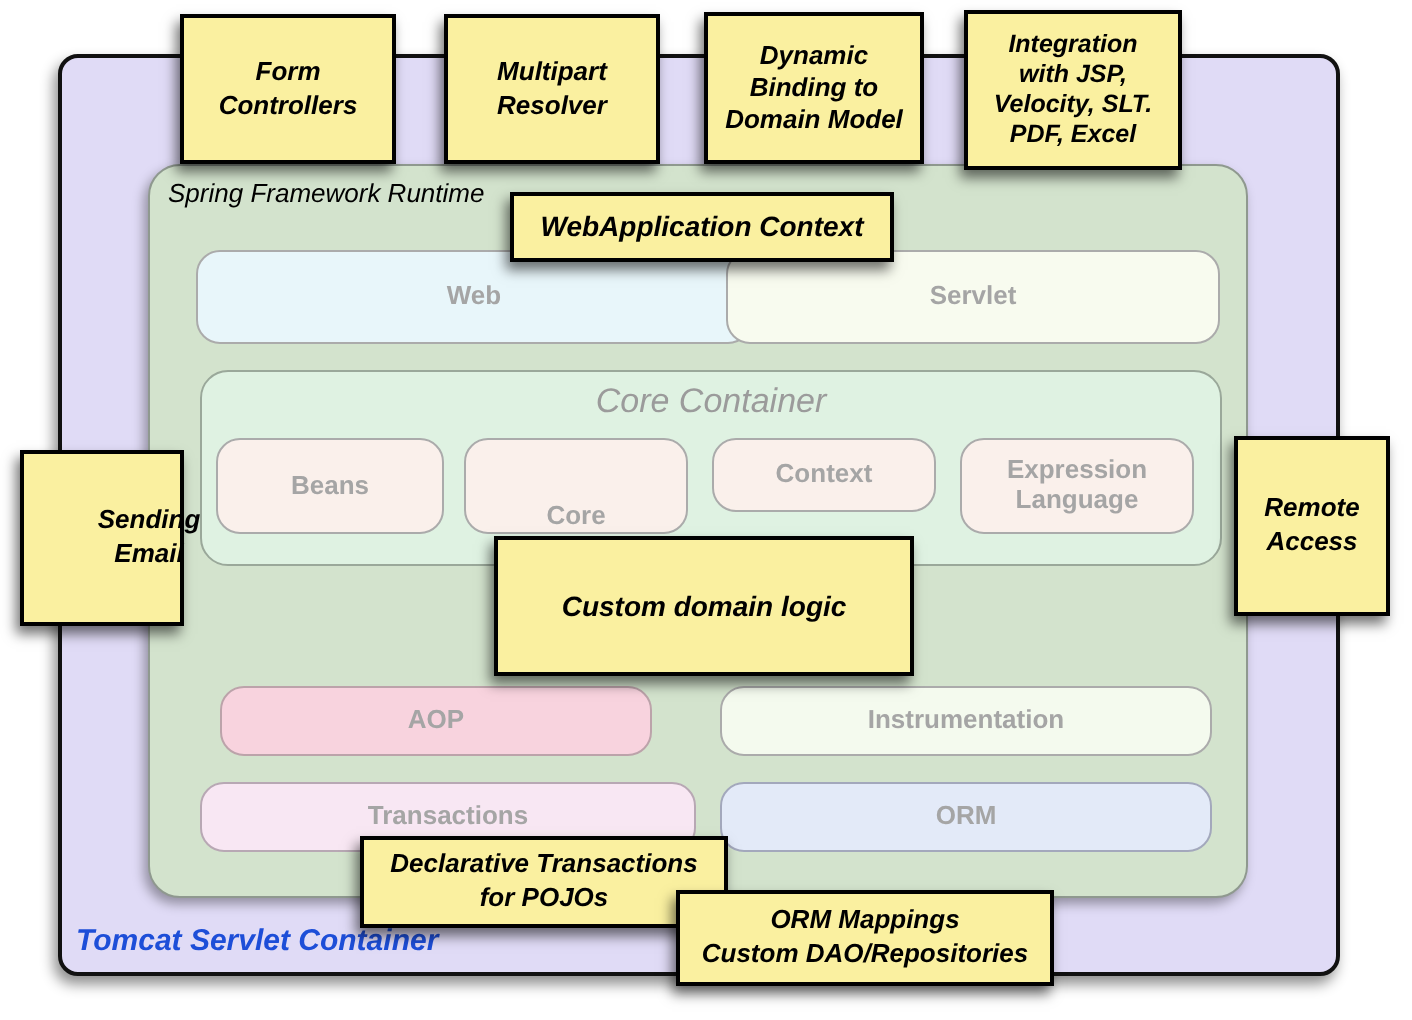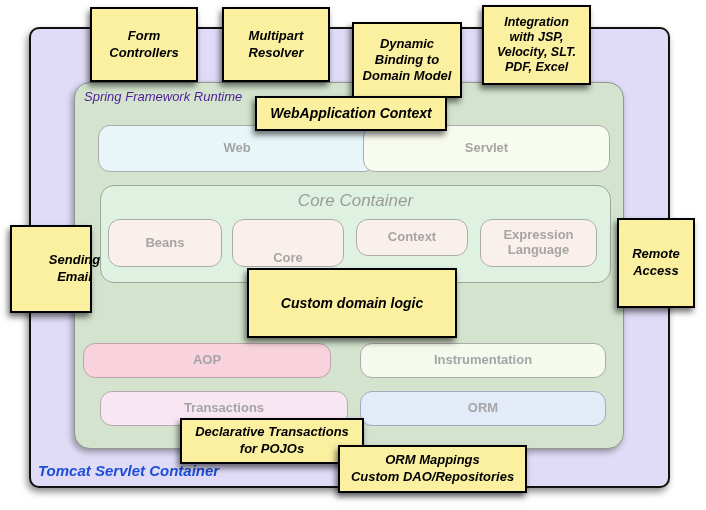--- a/index.html
+++ b/index.html
@@ -29,21 +29,21 @@
     position: absolute; left: 72px; top: 80px;
     width: 550px; height: 367px;
     background: var(--runtime-green);
     border: 1.5px solid #8f998f;
     border-radius: 16px;
     box-shadow: -2px 3px 6px rgba(0,0,0,0.35);
     box-sizing: border-box;
   }
   .spring-label {
     position: absolute; left: 9px; top: 6px;
-    font-size: 13px; font-style: italic; color: #4c1d95;
+    font-size: 13px; font-style: italic; color: #000000;
   }
   .core-box {
     position: absolute; left: 25px; top: 102px;
     width: 511px; height: 98px;
     background: var(--core-mint);
     border: 1.5px solid #9aa89a;
     border-radius: 14px;
     box-sizing: border-box;
   }
   .core-title {
@@ -62,42 +62,42 @@
     text-align: center;
     font-size: 13px; font-weight: bold; color: var(--label-gray);
     line-height: 1.15;
   }
   .m-web            { left: 23px;  top: 42px;  width: 278px; height: 47px; background: var(--web-cyan); }
   .m-servlet        { left: 288px; top: 42px;  width: 247px; height: 47px; background: var(--servlet-pale); }
   .m-beans          { left: 7px;   top: 33px;  width: 114px; height: 48px; background: var(--module-pale-pink); }
   .m-core           { left: 131px; top: 33px;  width: 112px; height: 48px; background: var(--module-pale-pink); align-items: flex-end; }
   .m-context        { left: 255px; top: 33px;  width: 112px; height: 37px; background: var(--module-pale-pink); }
   .m-expr           { left: 379px; top: 33px;  width: 117px; height: 48px; background: var(--module-pale-pink); padding: 0 8px; }
-  .m-aop            { left: 8px;  top: 260px; width: 248px; height: 35px; background: var(--aop-pink); border-color: #bca3aa; }
+  .m-aop            { left: 35px;  top: 260px; width: 216px; height: 35px; background: var(--aop-pink); border-color: #bca3aa; }
   .m-instrumentation{ left: 285px; top: 260px; width: 246px; height: 35px; background: var(--instrumentation-pale); }
   .m-transactions   { left: 25px;  top: 308px; width: 248px; height: 35px; background: var(--transactions-pink); border-color: #b8a8b4; }
   .m-orm            { left: 285px; top: 308px; width: 246px; height: 35px; background: var(--orm-blue); border-color: #a3a8bc; }
 
   
   .note {
     position: absolute;
     background: var(--note-yellow);
     border: 2px solid #000000;
     box-shadow: -2px 4px 6px rgba(0,0,0,0.55);
     display: flex; align-items: center; justify-content: center;
     text-align: center;
     font-size: 13px; font-weight: bold; font-style: italic; color: #000000;
     line-height: 1.3;
     box-sizing: border-box;
     z-index: 5;
   }
   .note .note-text { white-space: pre-line; }
   .n-form-controllers { left: 90px;  top: 7px;   width: 108px; height: 75px; }
   .n-multipart        { left: 222px; top: 7px;   width: 108px; height: 75px; }
-  .n-dynamic          { left: 352px; top: 6px;   width: 110px; height: 76px; line-height: 1.25; margin-top: 16px; }
+  .n-dynamic          { left: 352px; top: 6px;   width: 110px; height: 76px; line-height: 1.25; }
   .n-integration      { left: 482px; top: 5px;   width: 109px; height: 80px; line-height: 1.2; font-size: 12.5px; }
   .n-webapp-context   { left: 255px; top: 96px;  width: 192px; height: 35px; font-size: 14px; }
   .n-sending-email    { left: 10px;  top: 225px; width: 82px;  height: 88px; padding-left: 47px; }
   .n-remote-access    { left: 617px; top: 218px; width: 78px;  height: 90px; }
   .n-custom-domain    { left: 247px; top: 268px; width: 210px; height: 70px; font-size: 14px; }
   .n-declarative      { left: 180px; top: 418px; width: 184px; height: 46px; }
   .n-orm-mappings     { left: 338px; top: 445px; width: 189px; height: 48px; }
 </style>
 </head>
 <body>

